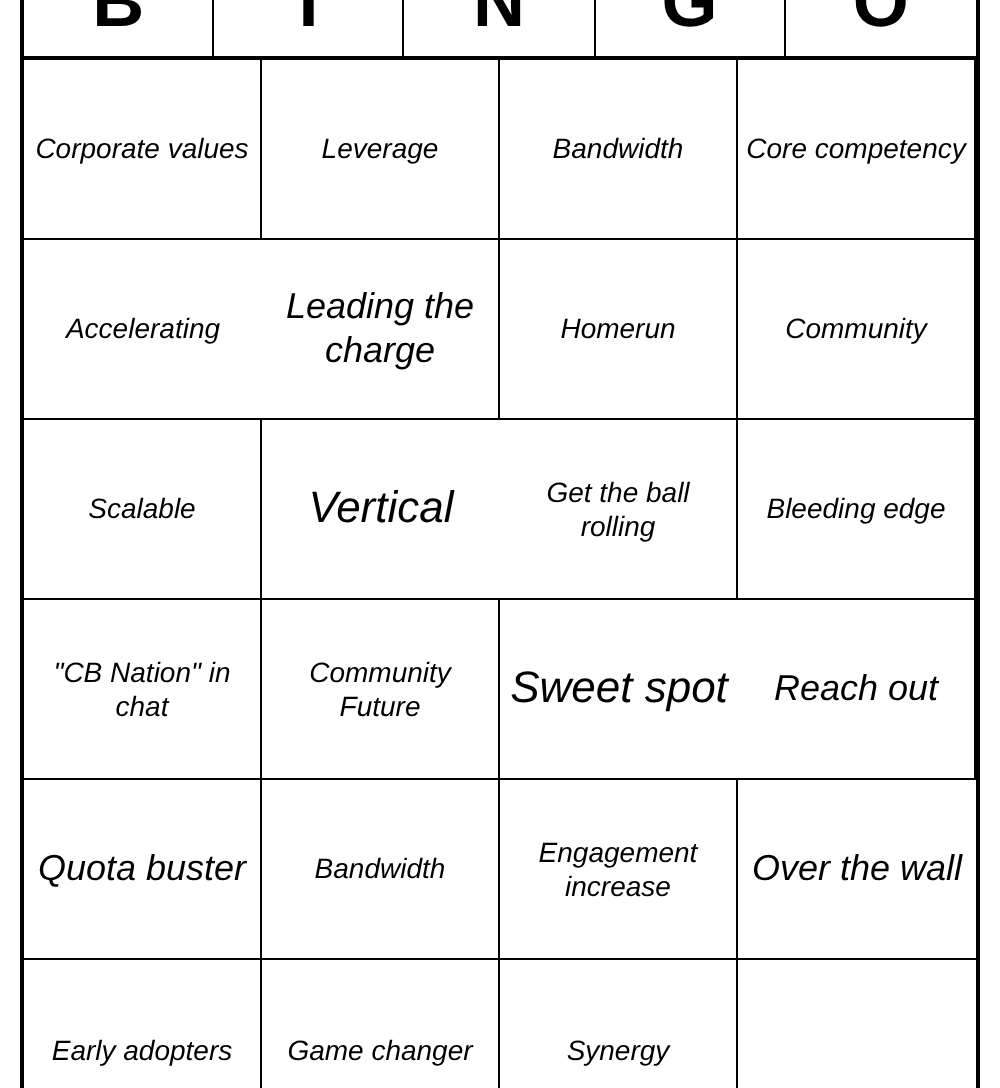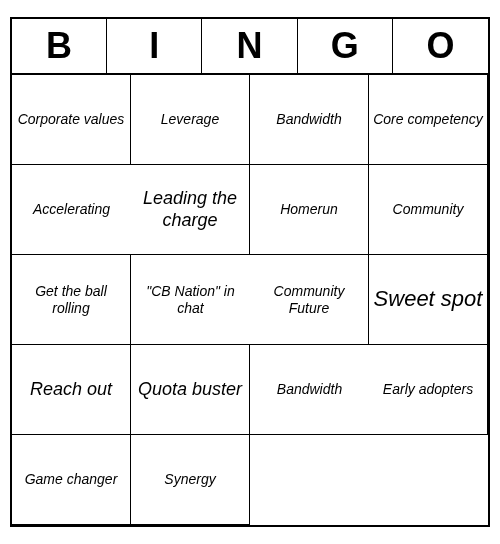--- a/index.html
+++ b/index.html
@@ -95,24 +95,29 @@
     </div>
   <div class="bingo-grid">
   <div class="bingo-cell">Corporate values</div>
       <div class="bingo-cell">Leverage</div>
       <div class="bingo-cell">Bandwidth</div>
       <div class="bingo-cell">Core competency</div>
       <div class="bingo-cell">Accelerating</div>
       <div class="bingo-cell large-text">Leading the charge</div>
       <div class="bingo-cell">Homerun</div>
       <div class="bingo-cell">Community</div>
+      <div class="bingo-cell">Scalable</div>
+      <div class="bingo-cell xl-text">Vertical</div>
       <div class="bingo-cell">Get the ball rolling</div>
+      <div class="bingo-cell">Bleeding edge</div>
       <div class="bingo-cell">"CB Nation" in chat</div>
       <div class="bingo-cell">Community Future</div>
       <div class="bingo-cell xl-text">Sweet spot</div>
       <div class="bingo-cell large-text">Reach out</div>
       <div class="bingo-cell large-text">Quota buster</div>
       <div class="bingo-cell">Bandwidth</div>
+      <div class="bingo-cell">Engagement increase</div>
+      <div class="bingo-cell large-text">Over the wall</div>
       <div class="bingo-cell">Early adopters</div>
       <div class="bingo-cell">Game changer</div>
       <div class="bingo-cell">Synergy</div>
     </div>
 </div>
 
 </body></html>

